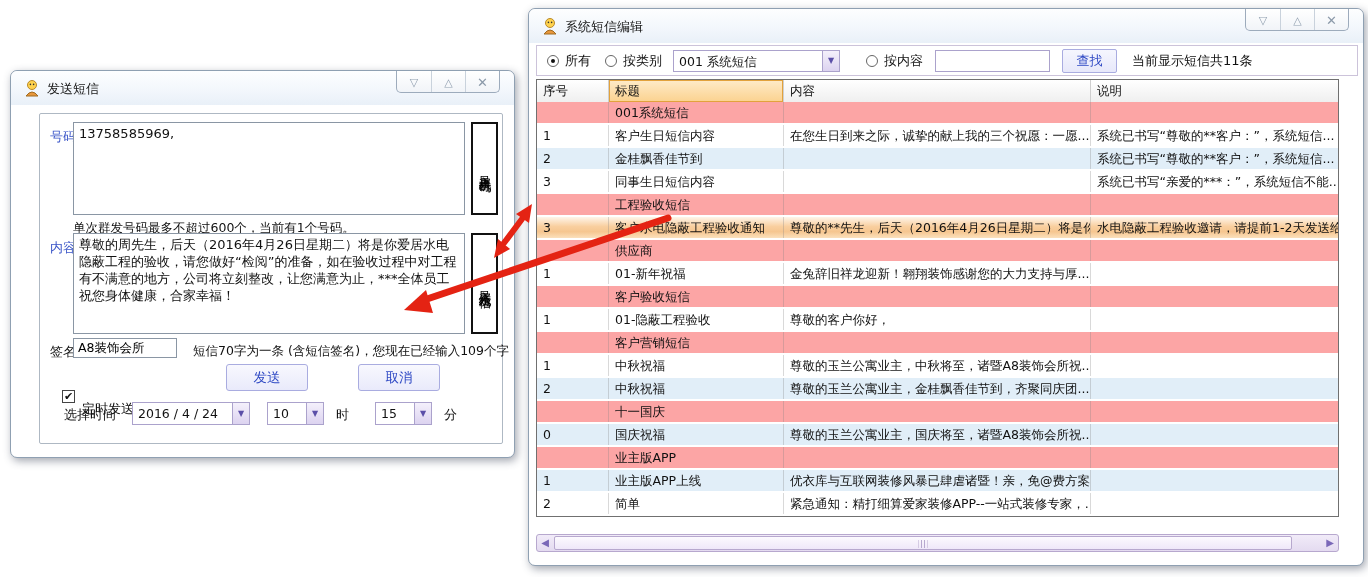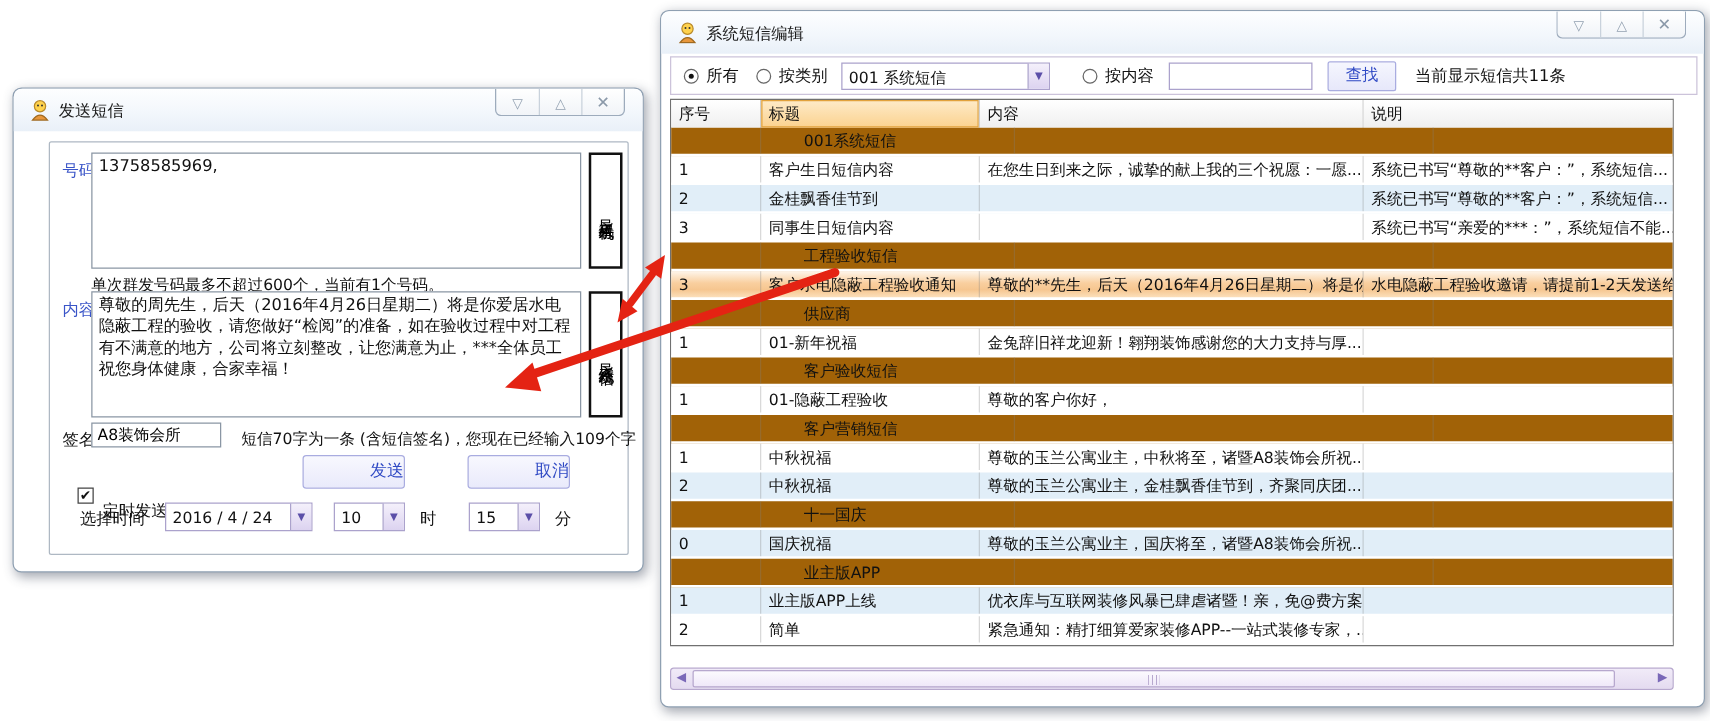--- a/index.html
+++ b/index.html
@@ -37,23 +37,23 @@
           font-size:12.5px; letter-spacing:1px; color:#000; cursor:default; }
   .vbtn-phone { top:8px; height:93px; }
   .vbtn-system { top:119px; height:101px; }
   .hint { position:absolute; font-size:12.5px; color:#111; white-space:nowrap; }
   .sig-input { position:absolute; left:33px; top:224px; width:104px; height:20px;
                border:1px solid #8a96a4; font-family:inherit; font-size:12.5px; padding:1px 4px; }
   .check-row { position:absolute; left:22px; top:261px; display:flex; align-items:center; gap:7px; }
   .checkbox { width:13px; height:13px; background:#fff; border:1px solid #444; font-size:11px;
               line-height:11px; text-align:center; color:#111; }
   .check-label { font-size:13px;margin-top:25px; }
-  .dlg-btn { position:absolute; width:82px; height:27px; text-align:right; line-height:25px;
+  .dlg-btn { position:absolute; width:82px; height:27px; text-align:center; line-height:25px;
              background:linear-gradient(180deg,#f8f8fe 0%,#e9eafb 100%); border:1px solid #a9ace0;
-             border-radius:3px; color:#2f49c4; font-size:13.5px; cursor:default;margin-left:16px; }
+             border-radius:3px; color:#2f49c4; font-size:13.5px; cursor:default; }
   .btn-send { left:186px; top:250px; }
   .btn-cancel { left:318px; top:250px; }
   .combo { position:absolute; height:23px; border:1px solid #aba2cc; background:#fff; display:flex; }
   .combo .val { flex:1; font-size:12.5px; padding:3px 5px 0; color:#111; white-space:nowrap; overflow:hidden; }
   .combo .drop { width:17px; background:linear-gradient(180deg,#f4f0fb,#dcd3f0); border-left:1px solid #aba2cc;
                  color:#5b4fa8; font-size:8px; display:flex; align-items:center; justify-content:center; cursor:default; }
   .combo-date { left:92px; top:288px; width:118px; }
   .combo-hour { left:227px; top:288px; width:57px; }
   .combo-min  { left:335px; top:288px; width:57px; }
 
@@ -76,21 +76,21 @@
   .sms-table { position:absolute; left:7px; top:70px; width:803px; border:1px solid #707070; background:#fff; }
   .thead { display:flex; height:22px; }
   .hcell { font-size:12.5px; padding:3px 6px 0; background:linear-gradient(180deg,#ffffff,#efefef);
            border-right:1px solid #cfcfcf; white-space:nowrap; overflow:hidden; }
   .hcell.hsel { background:linear-gradient(180deg,#feebc9,#fbd28f); box-shadow:inset 0 0 0 1px #e2a23c; }
   .c0 { width:72px; flex:0 0 auto; } .c1 { width:175px; flex:0 0 auto; }
   .c2 { width:307px; flex:0 0 auto; } .c3 { flex:1 1 auto; border-right:none !important; }
   .trow { display:flex; height:23px; border-bottom:2px solid #fff; }
   .tcell { font-size:12.5px; padding:3px 6px 0; white-space:nowrap; overflow:hidden;
            border-right:1px solid rgba(130,130,130,.30); }
-  .trow.group { background:#a16207;gap:28px; }
+  .trow.group { background:#fca5a5; }
   .trow.bg-white { background:#ffffff; }
   .trow.bg-blue { background:#e1eef8; }
   .trow.bg-selected { background:linear-gradient(180deg,#fef5ea 0%,#f9cf9f 45%,#f6c690 70%,#fbe0bc 100%); }
 
   .hscroll { position:absolute; left:7px; top:525px; width:803px; height:18px; border:1px solid #b7a8ce;
              border-radius:3px; background:linear-gradient(180deg,#f1ebf8,#e4dbf0); display:flex; align-items:center; }
   .scroll-arrow { width:16px; text-align:center; color:#7a68b8; font-size:10px; line-height:16px; cursor:default; }
   .scroll-thumb { margin-left:1px; height:14px; width:738px; border:1px solid #b7a8ce; border-radius:2px;
                   background:linear-gradient(180deg,#fcfafe,#efe8f9); position:relative; cursor:default; }
   .scroll-grip { position:absolute; left:50%; top:3px; width:9px; height:8px; transform:translateX(-50%);

